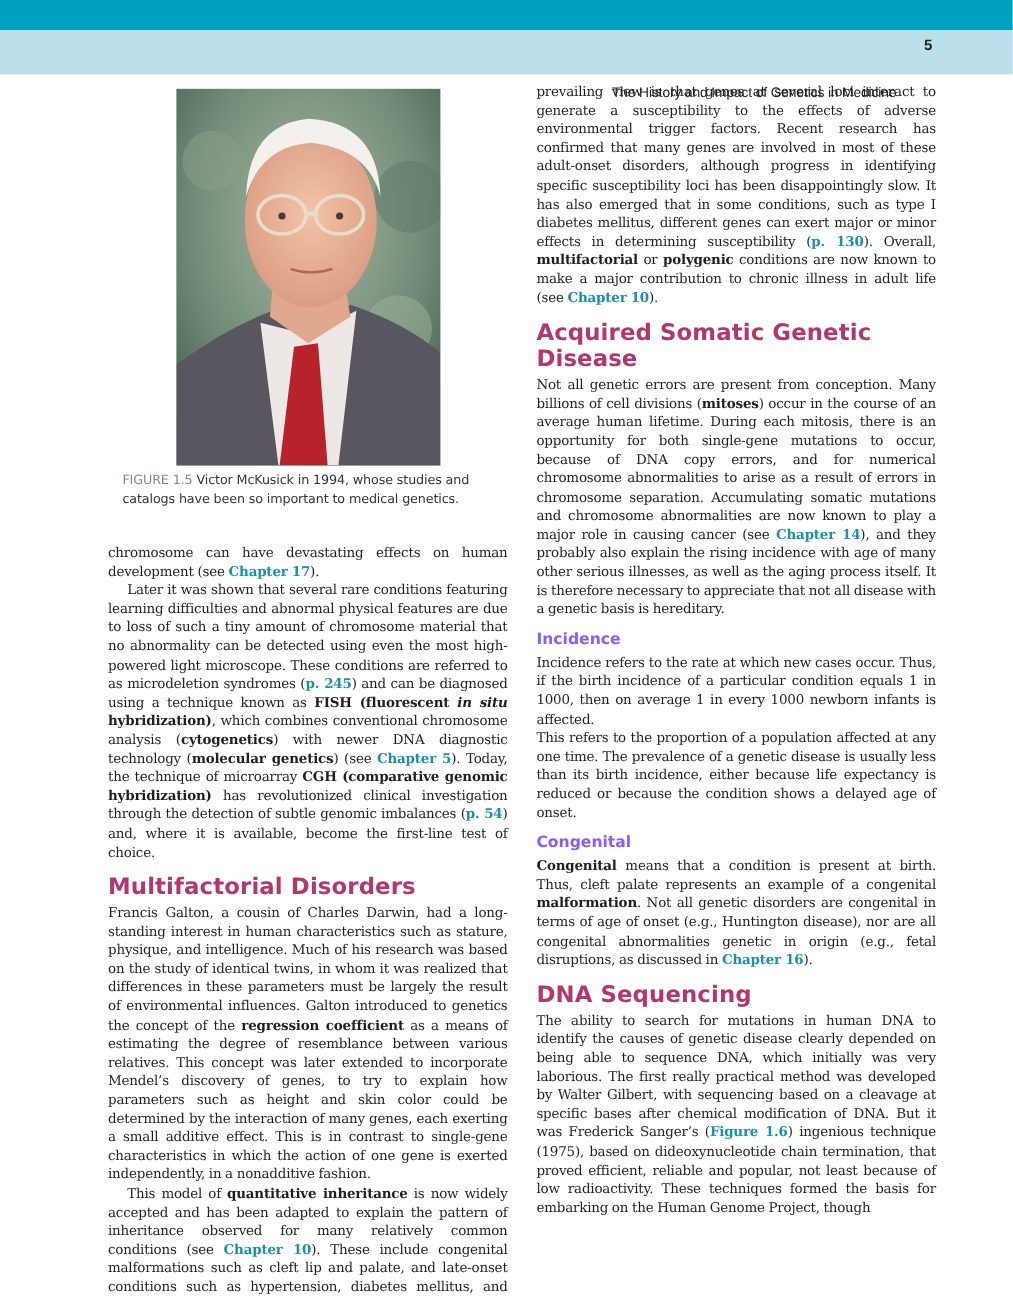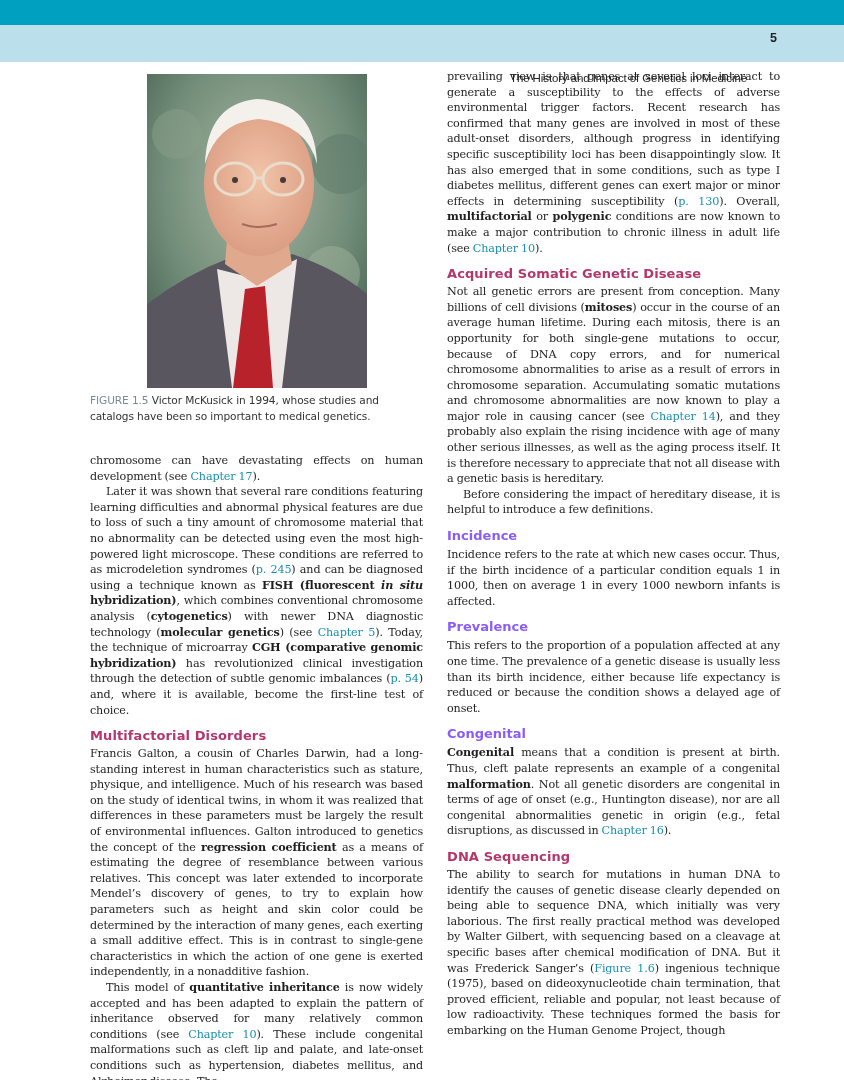--- a/index.html
+++ b/index.html
@@ -23,35 +23,35 @@
   .col { position: absolute; width: 333px; }
   .col-left { left: 90px; top: 453px; }
   .col-right { left: 447px; top: 69px; }
   p {
     margin: 0; font-size: 11.2px; line-height: 15.6px; text-align: justify;
     hyphens: manual; letter-spacing: -0.15px; word-spacing: -0.3px;
   }
   p.indent { text-indent: 16px; }
   b { font-weight: bold; }
   i { font-style: italic; }
-  .xref { color: #1a8fb0; }
+  .xref { color: #1a8fb0; font-weight: bold; }
   h2.section {
     font-family: "DejaVu Sans", sans-serif; font-weight: bold;
-    color: #b4366d; font-size: 13px; margin: 10px 0 3px 0; letter-spacing: 0.1px;
+    color: #b4366d; font-size: 19px; margin: 10px 0 3px 0; letter-spacing: 0.1px;
   }
   h3.subsection {
     font-family: "DejaVu Sans", sans-serif; font-weight: bold;
     color: #8b5cf6; font-size: 13px; margin: 10px 0 4px 0;
   }
   .figure-photo {
     position: absolute; left: 147px; top: 74px; width: 220px; height: 314px;
     overflow: hidden; background: #6e8a7a;
   }
   .figure-caption {
-    position: absolute; left: 90px; top: 393px; width: 333px;
+    position: absolute; left: 102px; top: 393px; width: 333px;
     font-family: "DejaVu Sans", sans-serif; font-size: 10.6px; line-height: 15.5px;
     color: #333; letter-spacing: -0.1px;
   }
   .figure-label { color: #7a8a94; }
 </style>
 </head>
 <body>
 
 <div class="top-band"></div>
 <div class="header-band">
@@ -115,26 +115,24 @@
   <p class="indent"><span>This model of </span><b>quantitative inheritance</b><span> is now widely accepted and has been adapted to explain the pattern of inheritance observed for many relatively common conditions (see </span><span class="xref">Chapter 10</span><span>). These include congenital malformations such as cleft lip and palate, and late-onset conditions such as hypertension, diabetes mellitus, and Alzheimer disease. The</span></p>
 </div>
 
 <div class="col col-right">
   <p><span>prevailing view is that genes at several loci interact to generate a susceptibility to the effects of adverse environmental trigger factors. Recent research has confirmed that many genes are involved in most of these adult-onset disorders, although progress in identifying specific susceptibility loci has been disappointingly slow. It has also emerged that in some conditions, such as type I diabetes mellitus, different genes can exert major or minor effects in determining susceptibility (</span><span class="xref">p. 130</span><span>). Overall, </span><b>multifactorial</b><span> or </span><b>polygenic</b><span> conditions are now known to make a major contribution to chronic illness in adult life (see </span><span class="xref">Chapter 10</span><span>).</span></p>
 
   <h2 class="section">Acquired Somatic Genetic Disease</h2>
 
   <p><span>Not all genetic errors are present from conception. Many billions of cell divisions (</span><b>mitoses</b><span>) occur in the course of an average human lifetime. During each mitosis, there is an opportunity for both single-gene mutations to occur, because of DNA copy errors, and for numerical chromosome abnormalities to arise as a result of errors in chromosome separation. Accumulating somatic mutations and chromosome abnormalities are now known to play a major role in causing cancer (see </span><span class="xref">Chapter 14</span><span>), and they probably also explain the rising incidence with age of many other serious illnesses, as well as the aging process itself. It is therefore necessary to appreciate that not all disease with a genetic basis is hereditary.</span></p>
 
-  <p class="indent">Before considering the impact of hereditary disease, it is helpful to introduce a few definitions.</p>
 
   <h3 class="subsection">Incidence</h3>
   <p>Incidence refers to the rate at which new cases occur. Thus, if the birth incidence of a particular condition equals 1 in 1000, then on average 1 in every 1000 newborn infants is affected.</p>
 
-  <h3 class="subsection">Prevalence</h3>
   <p>This refers to the proportion of a population affected at any one time. The prevalence of a genetic disease is usually less than its birth incidence, either because life expectancy is reduced or because the condition shows a delayed age of onset.</p>
 
 
   <h3 class="subsection">Congenital</h3>
   <p><b>Congenital</b><span> means that a condition is present at birth. Thus, cleft palate represents an example of a congenital </span><b>malformation</b><span>. Not all genetic disorders are congenital in terms of age of onset (e.g., Huntington disease), nor are all congenital abnormalities genetic in origin (e.g., fetal disruptions, as discussed in </span><span class="xref">Chapter 16</span><span>).</span></p>
 
   <h2 class="section">DNA Sequencing</h2>
   <p><span>The ability to search for mutations in human DNA to identify the causes of genetic disease clearly depended on being able to sequence DNA, which initially was very laborious. The first really practical method was developed by Walter Gilbert, with sequencing based on a cleavage at specific bases after chemical modification of DNA. But it was Frederick Sanger’s (</span><span class="xref">Figure 1.6</span><span>) ingenious technique (1975), based on dideoxynucleotide chain termination, that proved efficient, reliable and popular, not least because of low radioactivity. These techniques formed the basis for embarking on the Human Genome Project, though</span></p>
 </div>
 

